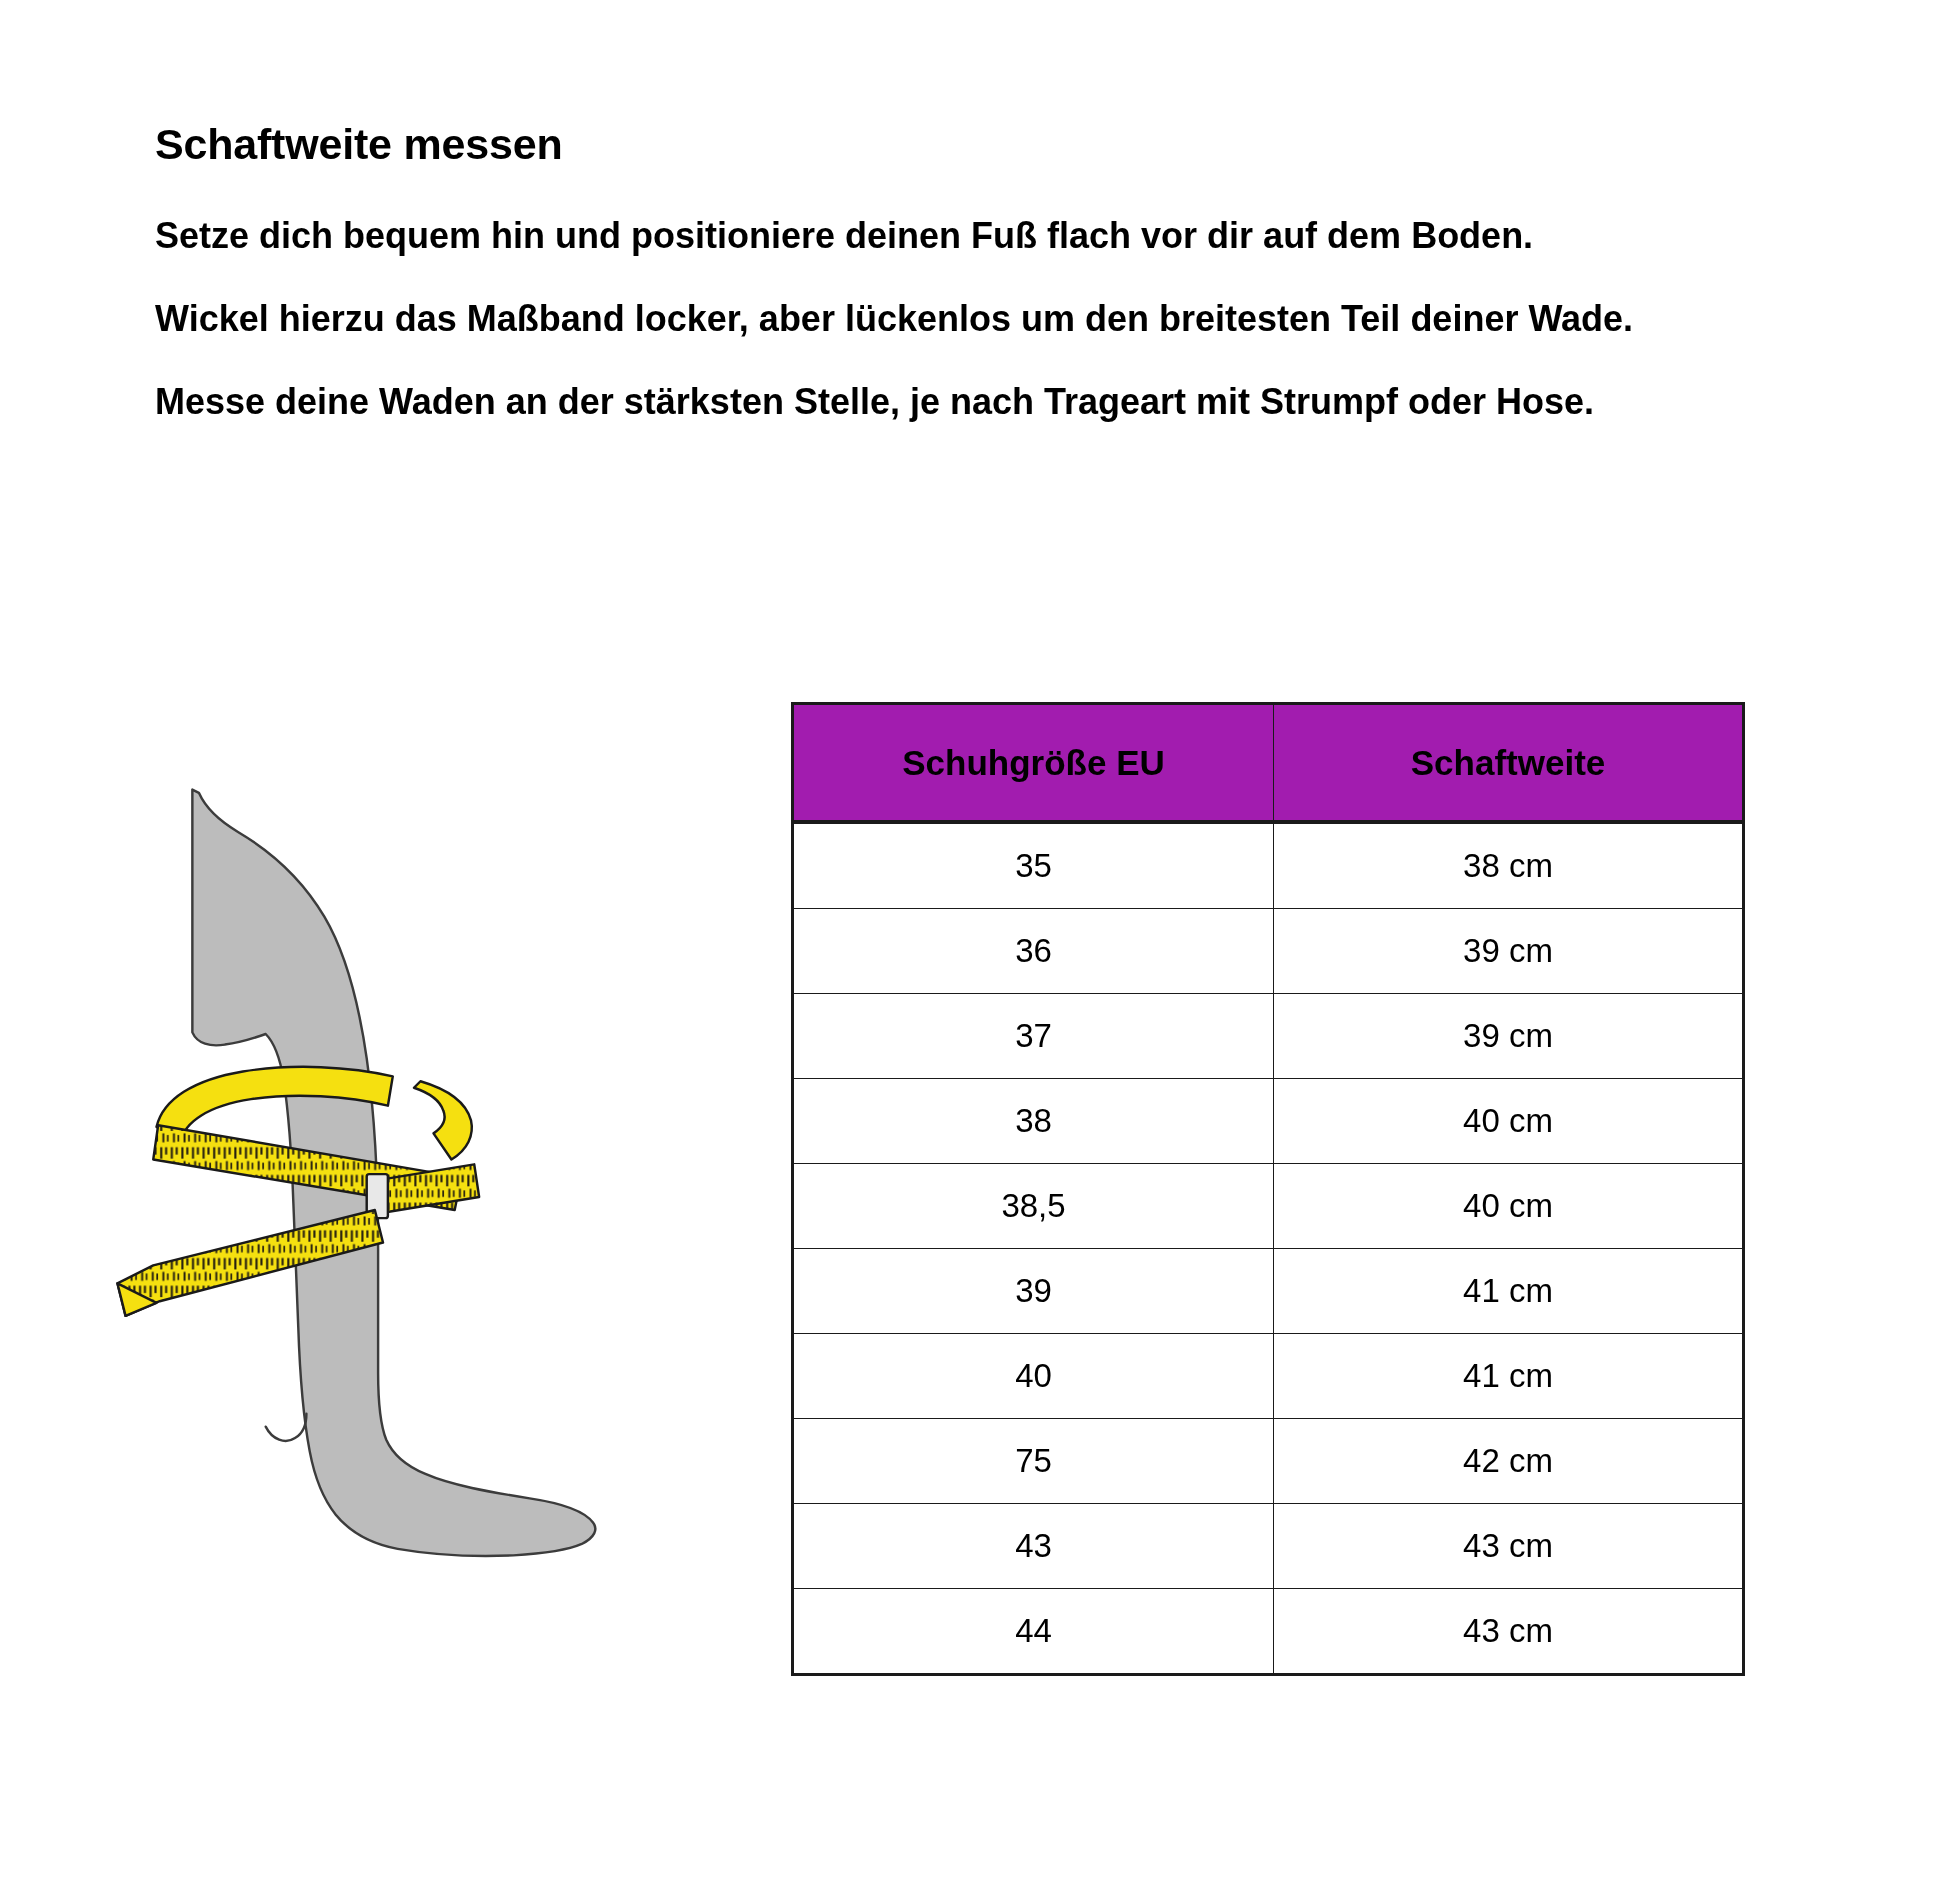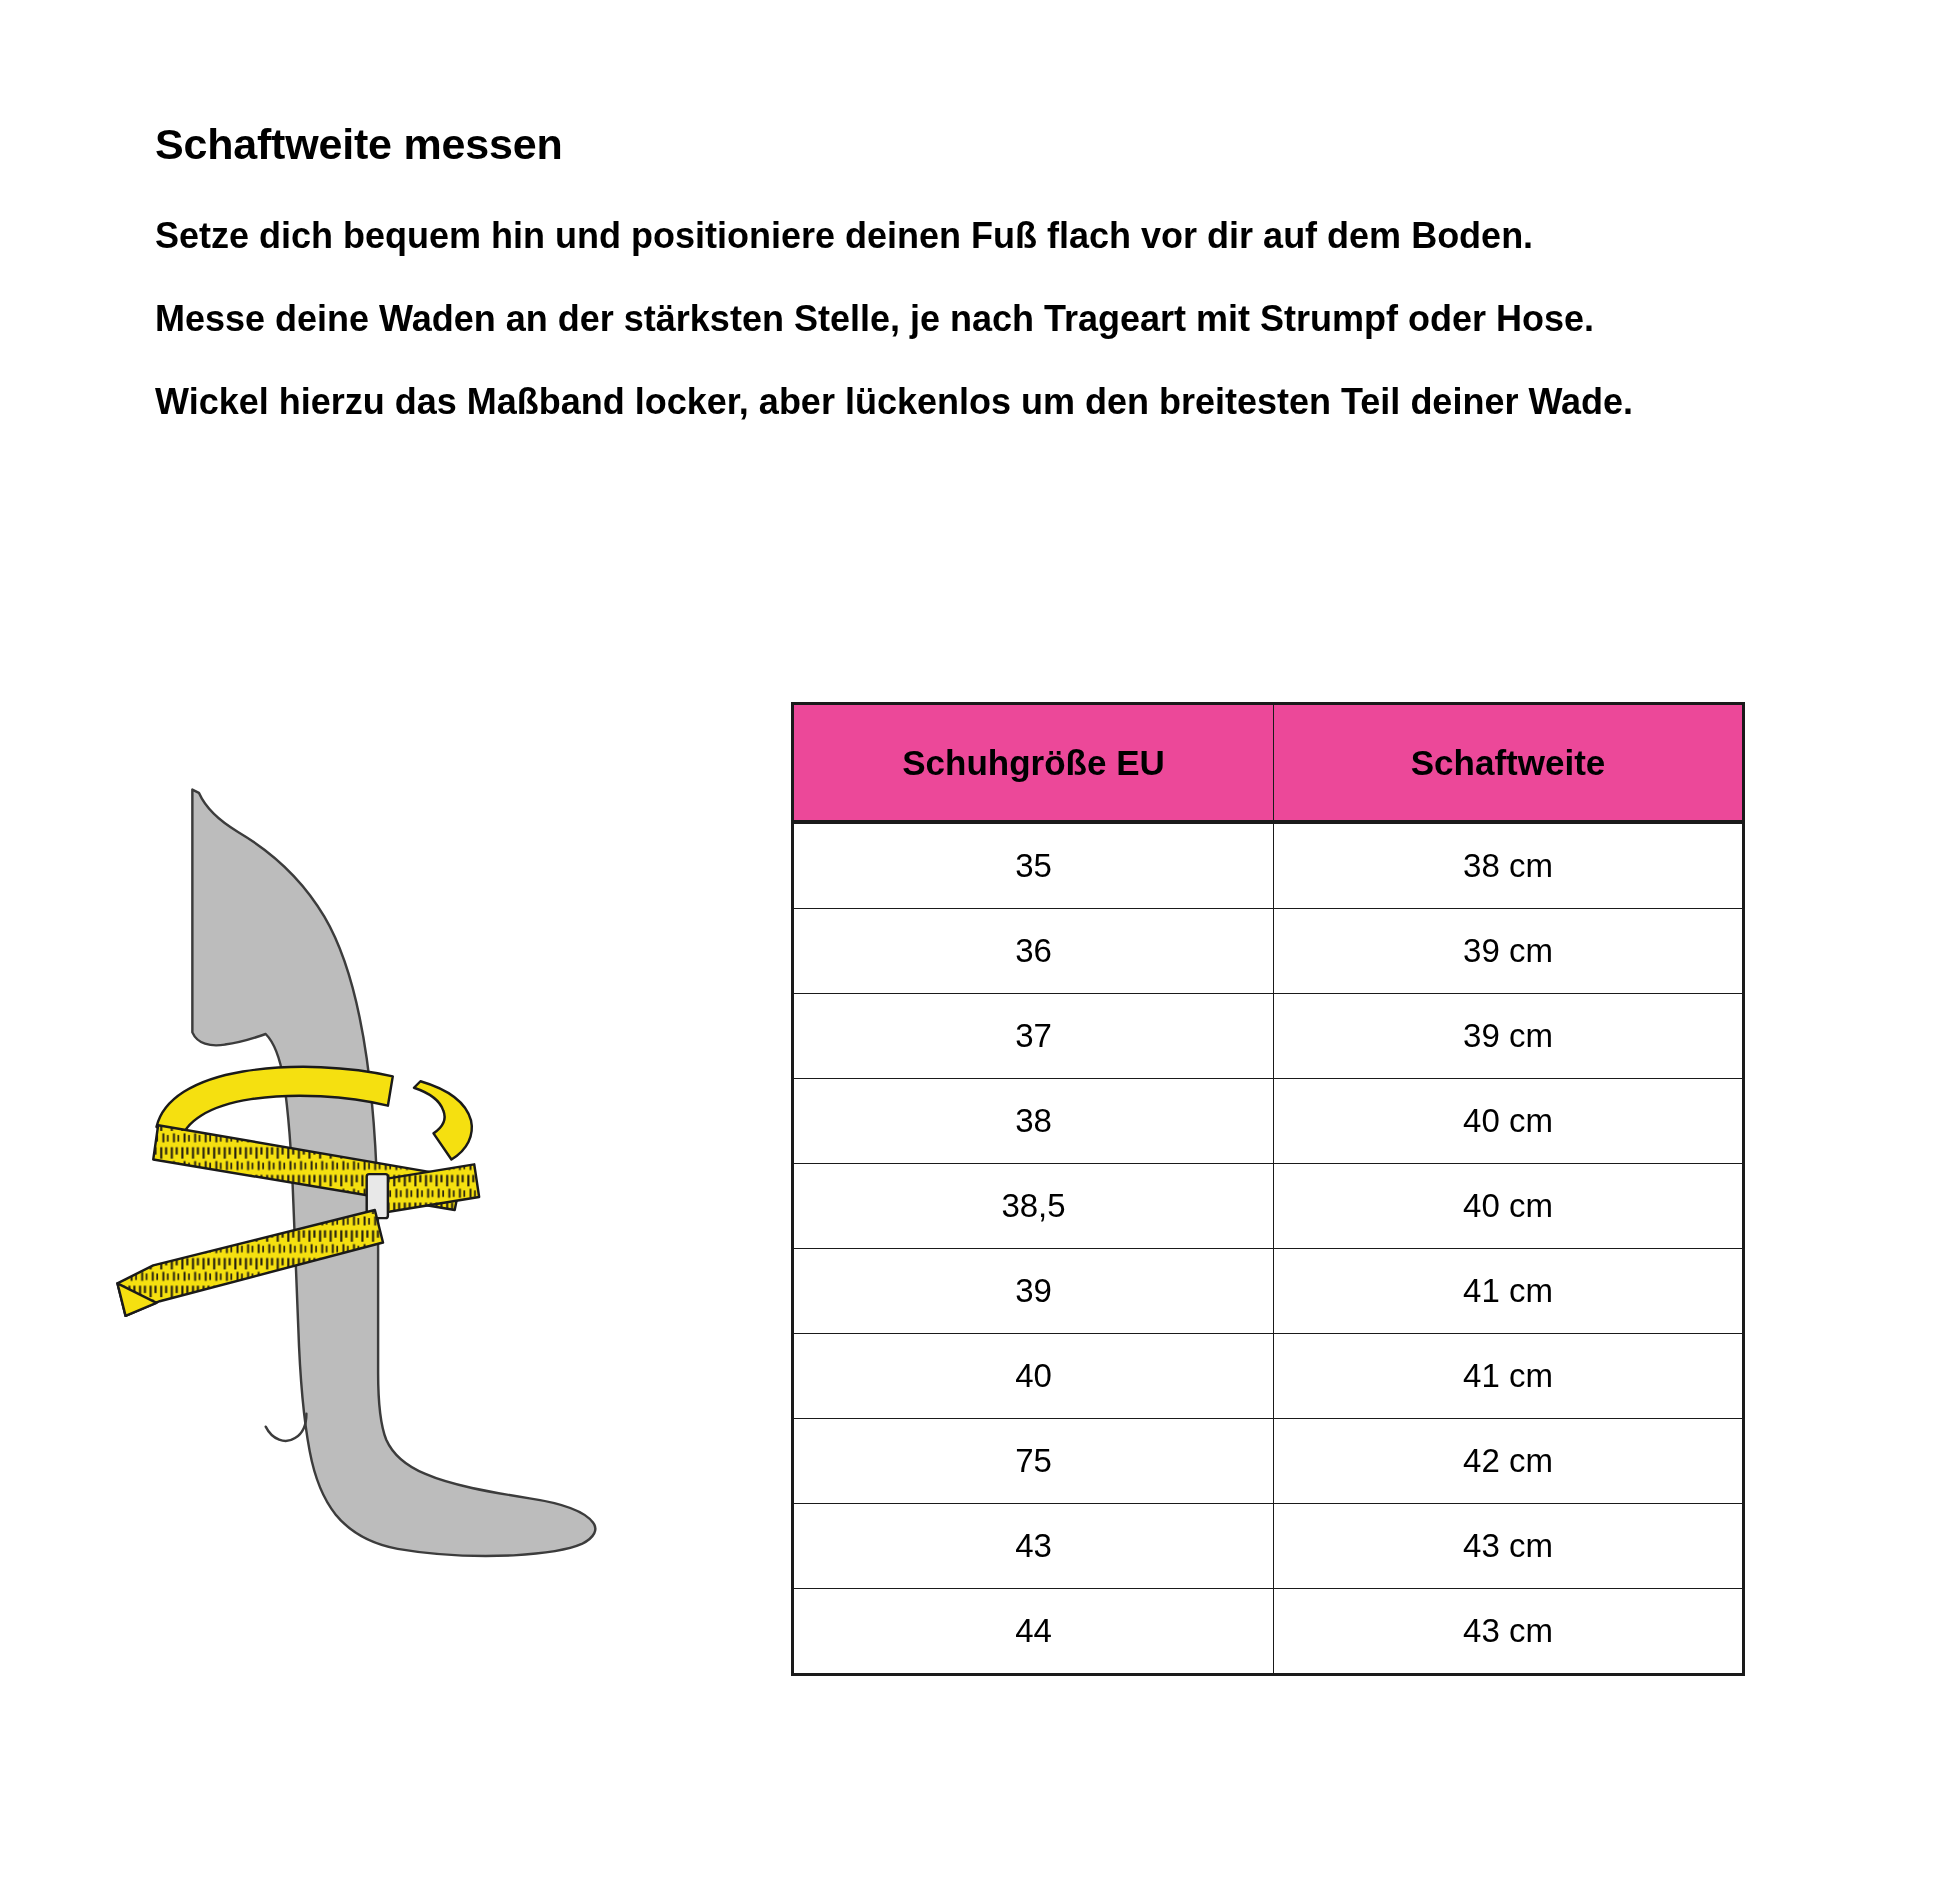--- a/index.html
+++ b/index.html
@@ -63,21 +63,21 @@
   }
   table.size-table th,
   table.size-table td {
     border: 1.6px solid #1a1a1a;
     text-align: center;
     vertical-align: middle;
     font-size: 33px;
     color: #000;
   }
   table.size-table thead th {
-    background: #ec4899;
+    background: #a21caf;
     font-weight: bold;
     height: 113px;
     border-bottom-width: 4.1px;
     font-size: 35px;
   }
   table.size-table tbody td {
     height: 82px;
     font-weight: normal;
   }
   table.size-table tbody tr:last-child td {
@@ -87,22 +87,22 @@
   table.size-table td:first-child { width: 477px; }
   
   table.size-table { border: 3.3px solid #1a1a1a; }
 </style>
 </head>
 <body>
 
 <div class="intro">
   <h1 class="page-title">Schaftweite messen</h1>
   <p class="intro-line">Setze dich bequem hin und positioniere deinen Fuß flach vor dir auf dem Boden.</p>
+  <p class="intro-line">Wickel hierzu das Maßband locker, aber lückenlos um den breitesten Teil deiner Wade.</p>
   <p class="intro-line">Messe deine Waden an der stärksten Stelle, je nach Trageart mit Strumpf oder Hose.</p>
-  <p class="intro-line">Wickel hierzu das Maßband locker, aber lückenlos um den breitesten Teil deiner Wade.</p>
 </div>
 
 <div class="illustration">
   <svg viewBox="0 0 680 1090" xmlns="http://www.w3.org/2000/svg">
     <defs>
 
       <pattern id="tapeTicks" width="13" height="34" patternUnits="userSpaceOnUse">
         <rect x="0" y="0" width="13" height="34" fill="#f5e010"></rect>
         <rect x="1.5" y="3" width="2.6" height="14" fill="#262010"></rect>
         <rect x="7.5" y="3" width="2.6" height="9" fill="#262010"></rect>

